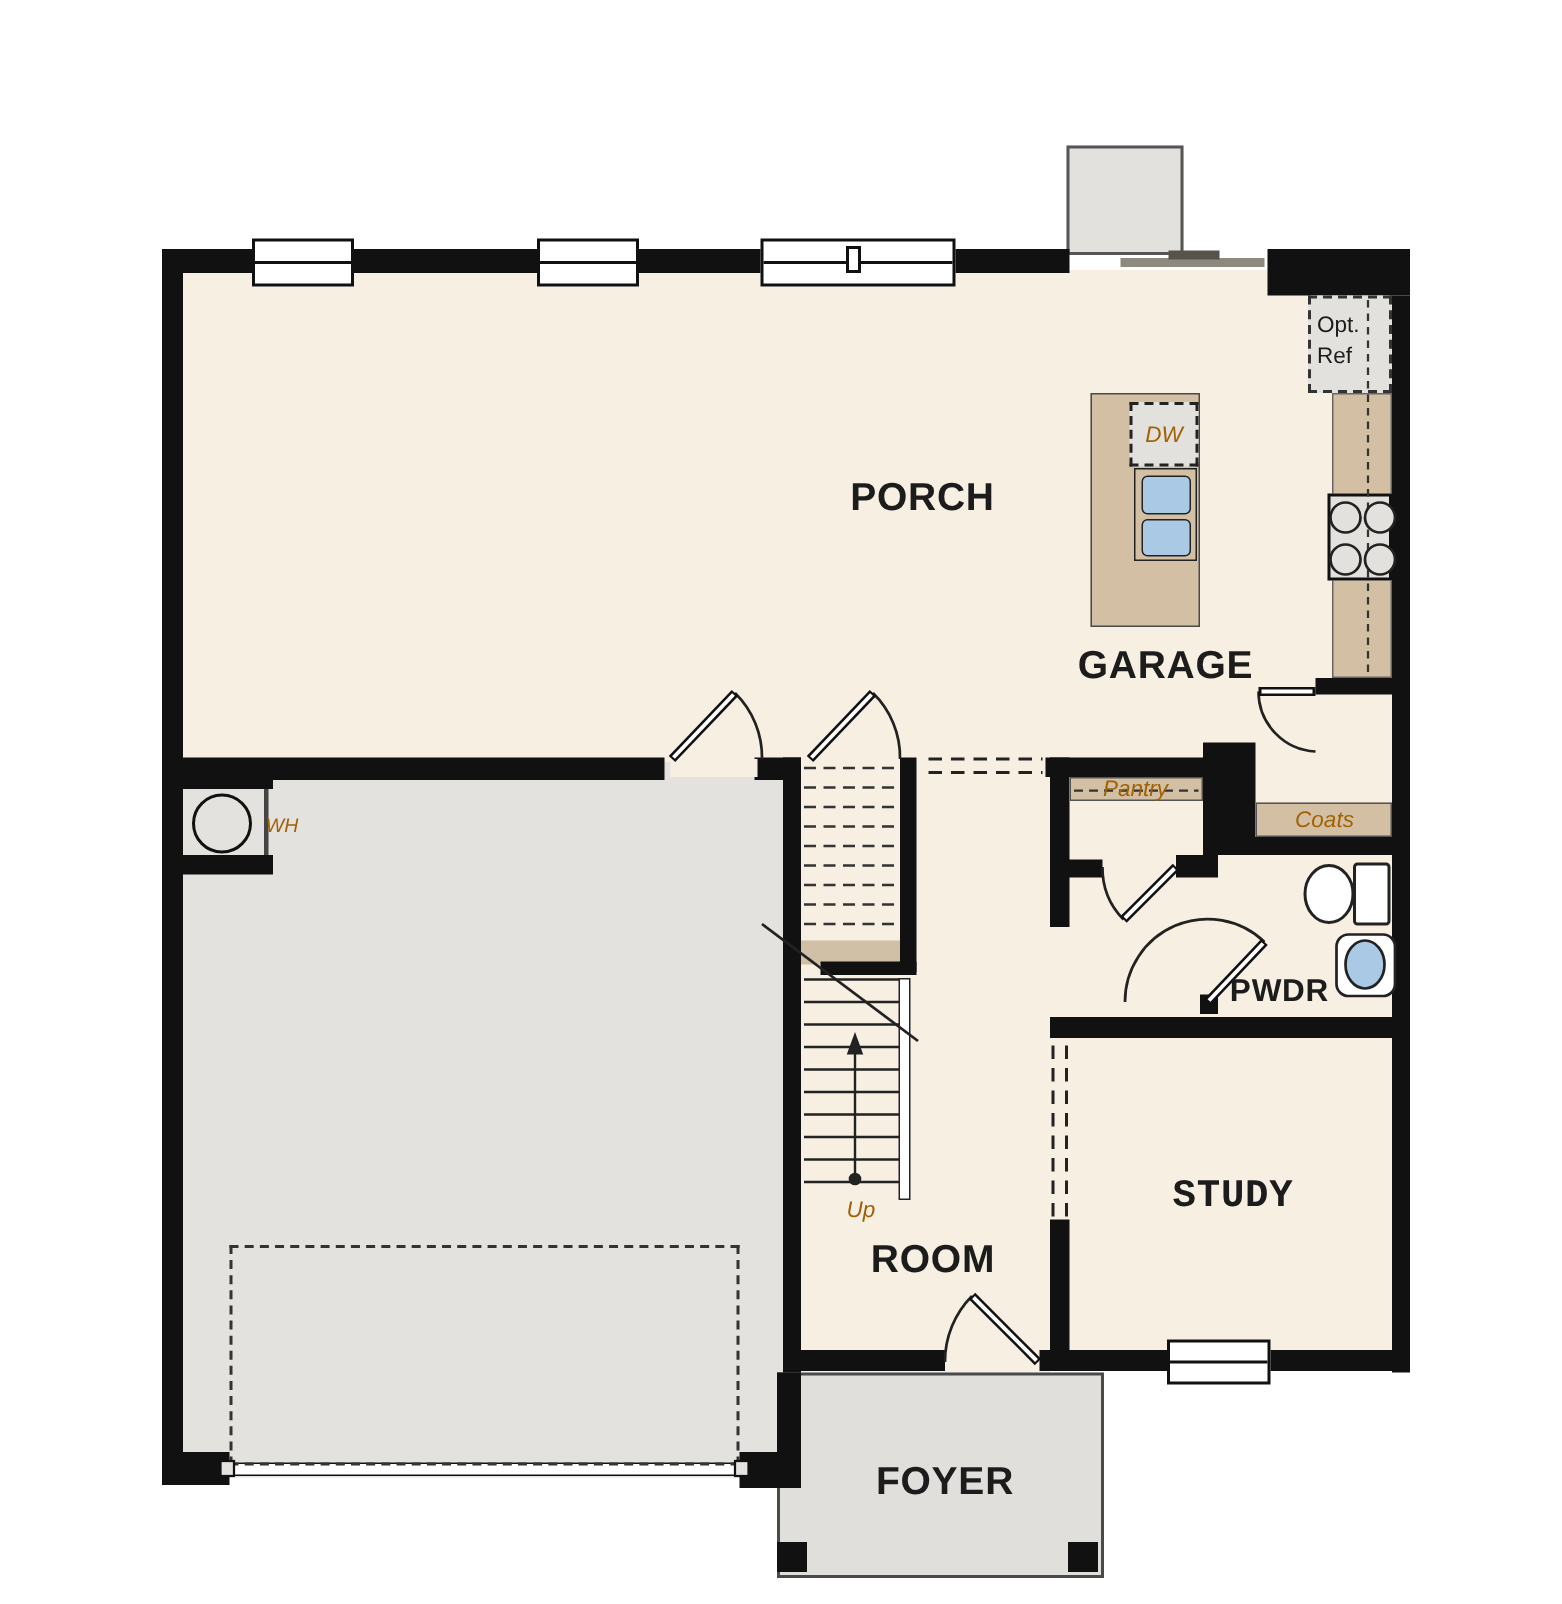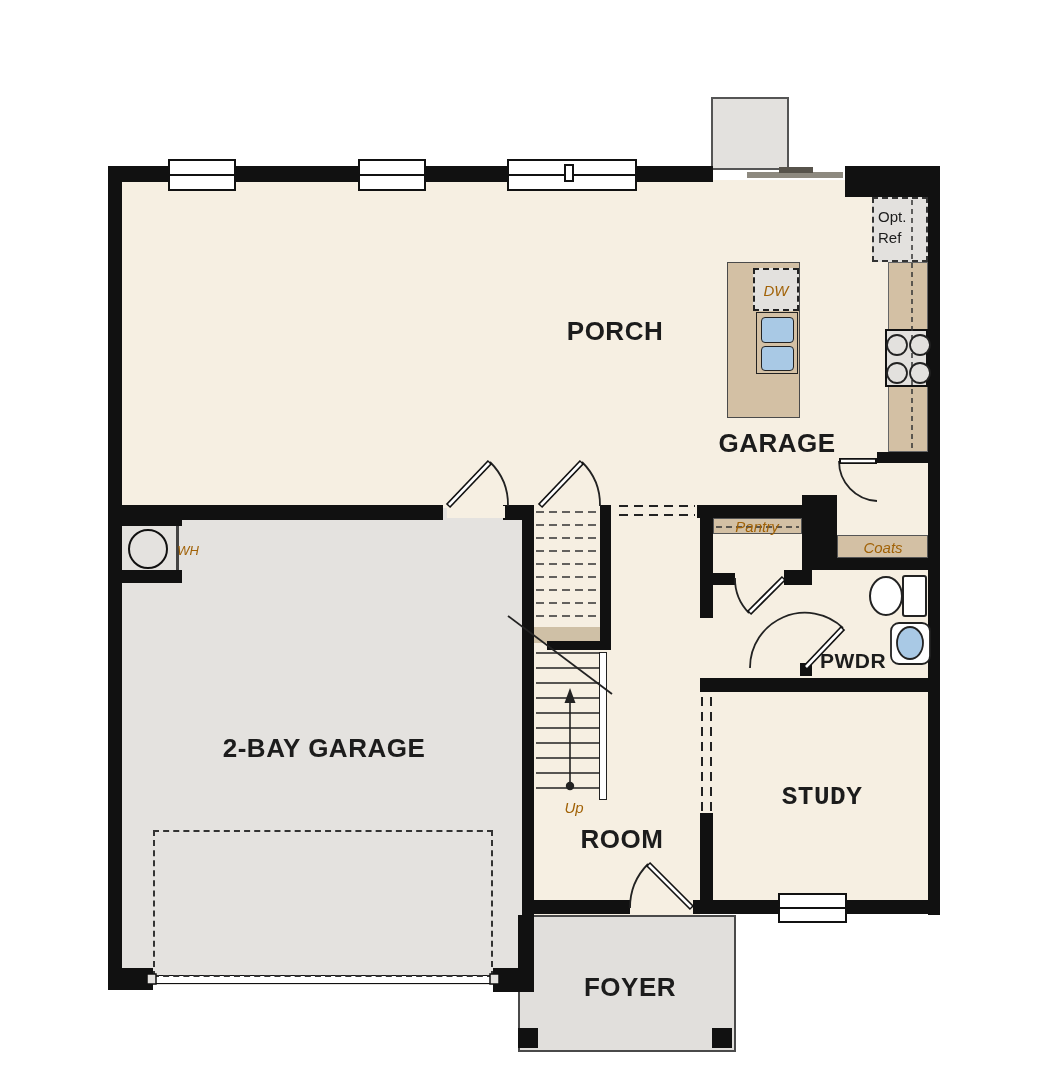--- a/index.html
+++ b/index.html
@@ -184,21 +184,20 @@
         <line x1="841" y1="461" x2="875" y2="461"></line>
         <line x1="783" y1="579" x2="750" y2="612"></line>
         <line x1="806" y1="667" x2="842" y2="629"></line>
         <line x1="691" y1="907" x2="649" y2="865"></line>
       </g>
     </g>
   </svg>
 
   <div class="room-label" style="left:615px;top:331px;">PORCH</div>
   <div class="room-label" style="left:777px;top:443px;">GARAGE</div>
-  <div class="room-label" style="left:324px;top:748px;">2-BAY GARAGE</div>
   <div class="room-label" style="left:622px;top:839px;">ROOM</div>
   <div class="room-label" style="left:822px;top:797px;font-family:Liberation Mono, monospace;">STUDY</div>
   <div class="room-label" style="left:630px;top:987px;">FOYER</div>
   <div class="room-label" style="left:853px;top:661px;font-size:21px;">PWDR</div>
   <div class="small-label" style="left:757px;top:526px;">Pantry</div>
   <div class="small-label" style="left:883px;top:547px;">Coats</div>
   <div class="abs" style="left:878px;top:206px;font-size:15px;line-height:21px;color:#1c1c1c;">
     <span style="display:block;">Opt.</span>
     <span style="display:block;">Ref</span>
   </div>

